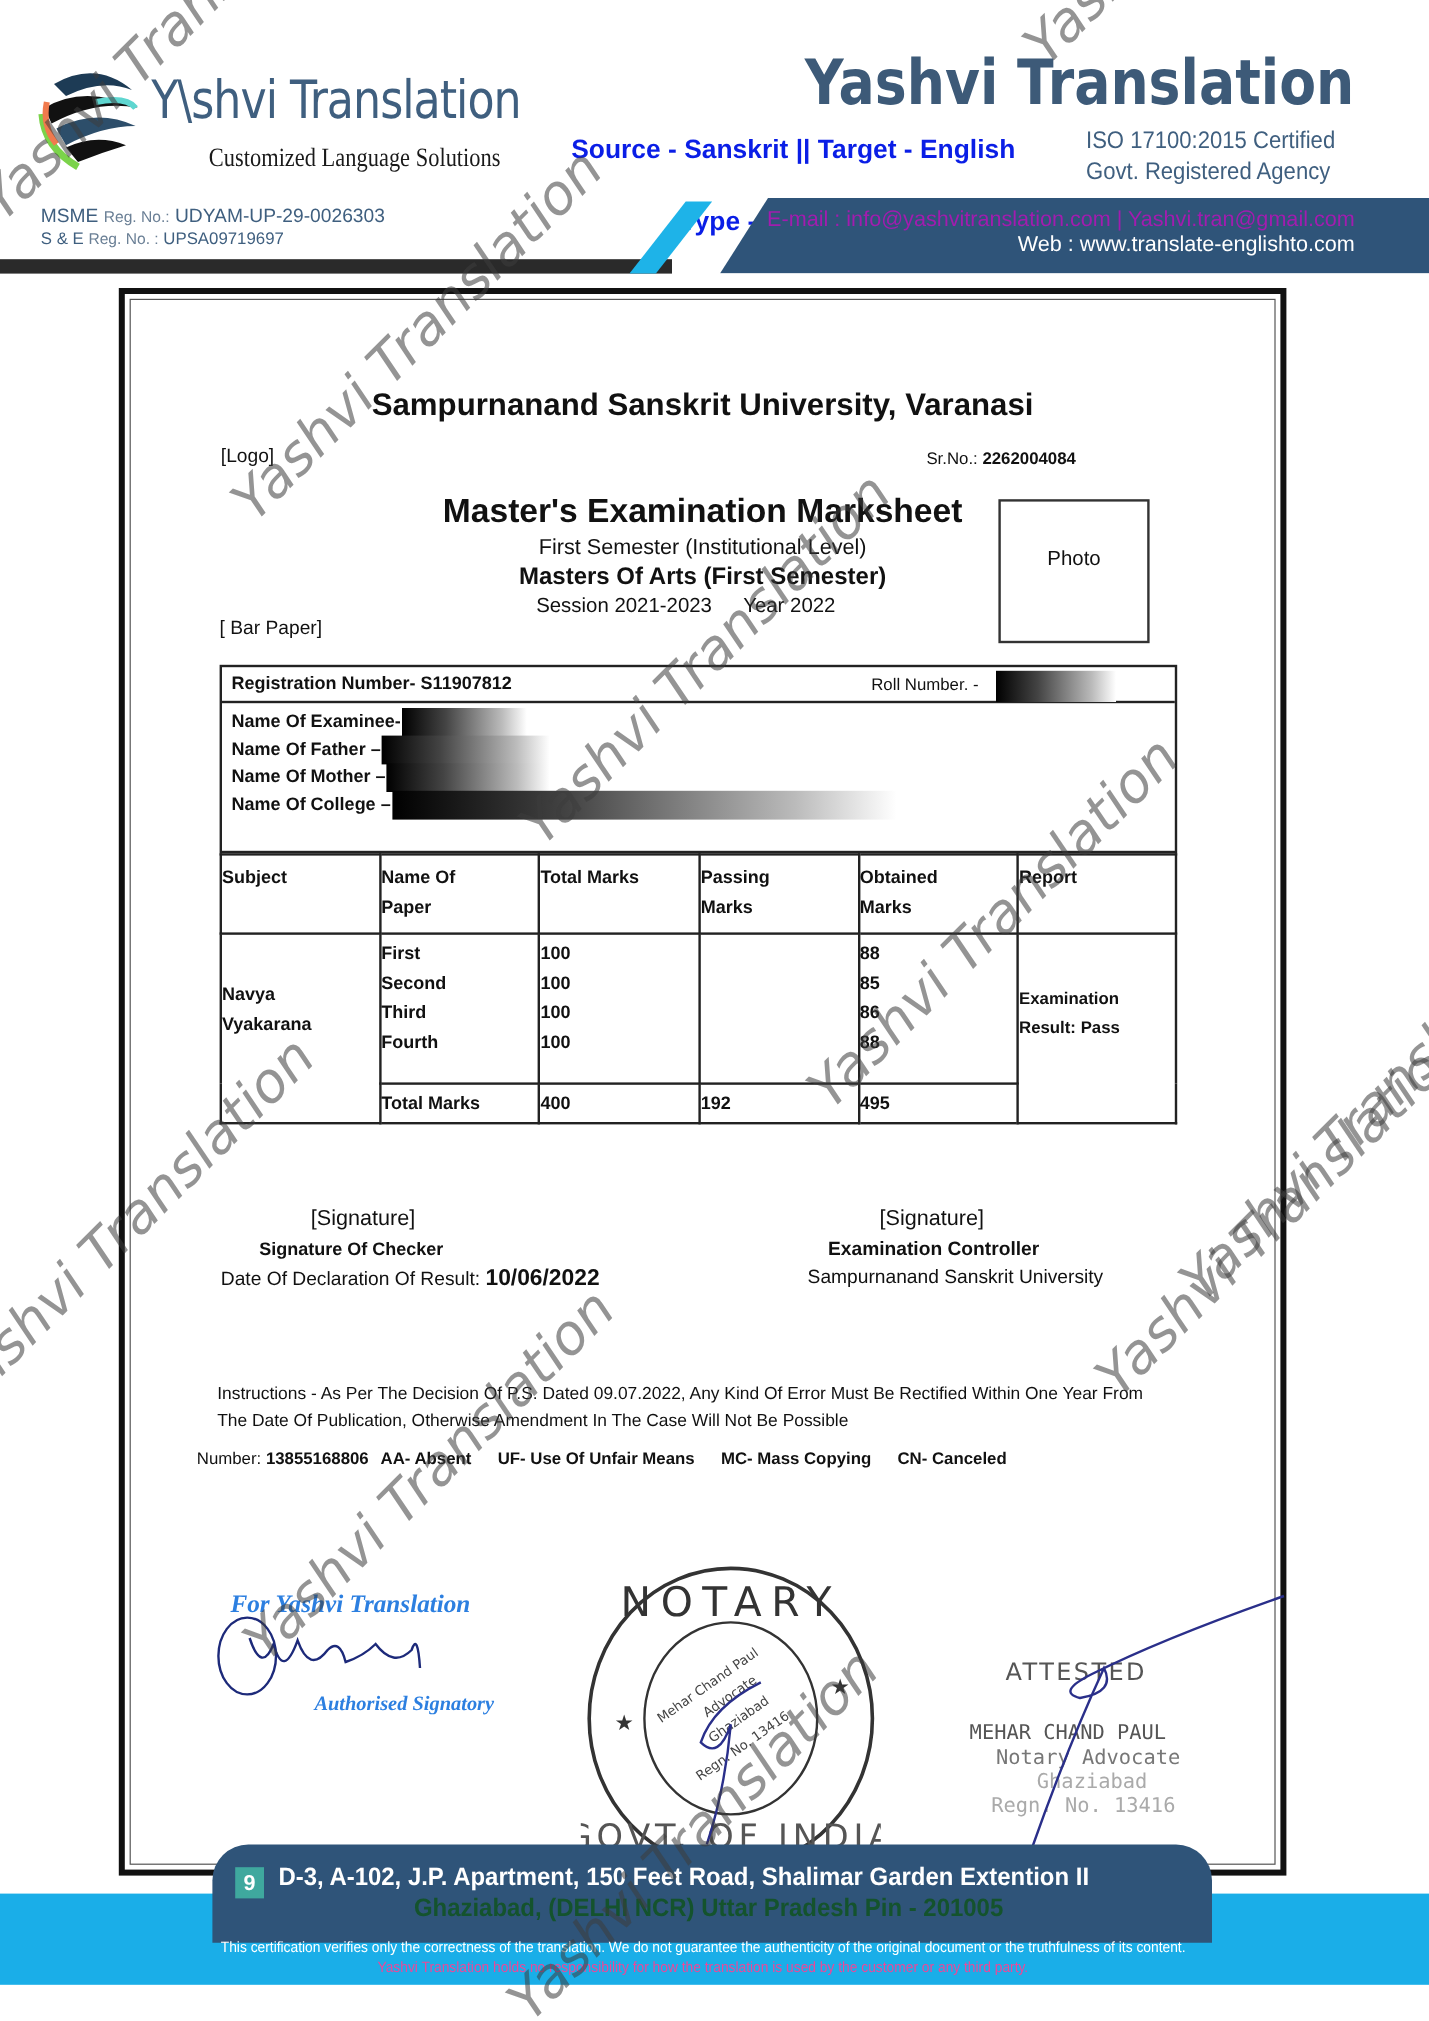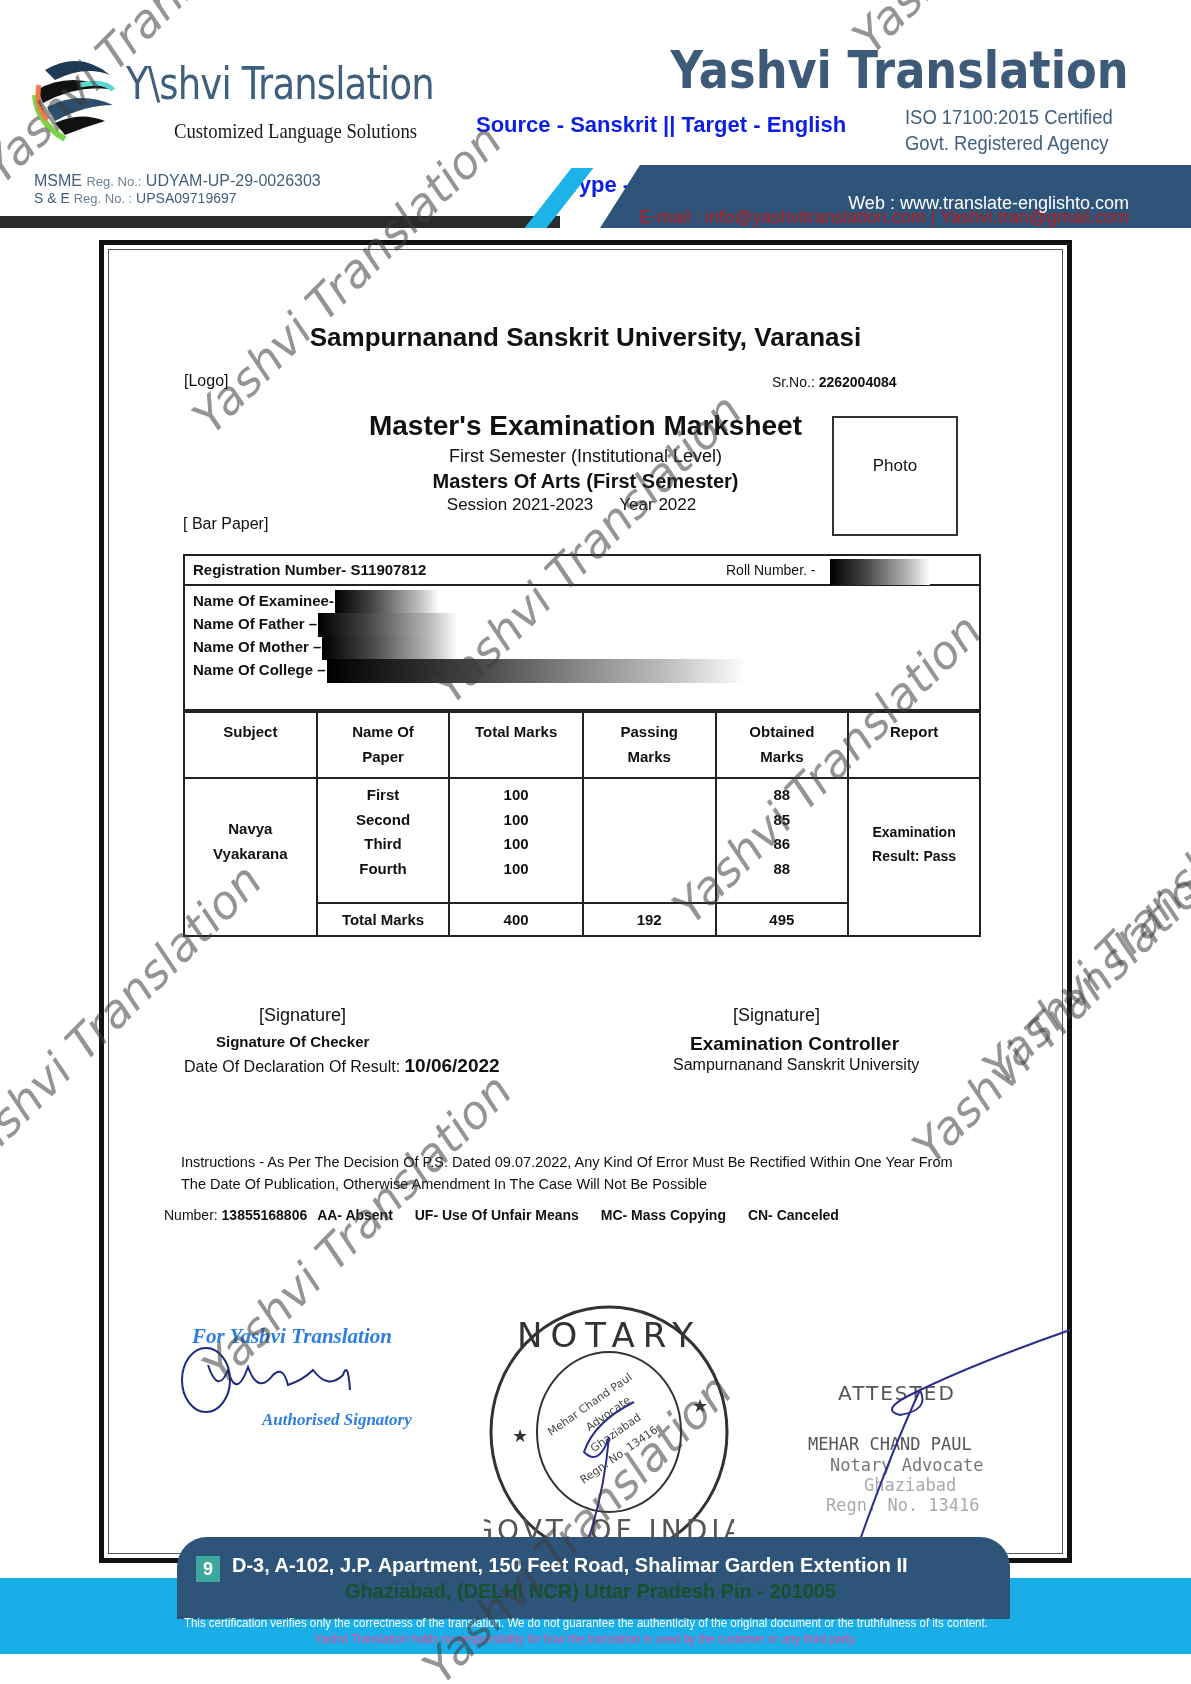--- a/index.html
+++ b/index.html
@@ -14,21 +14,21 @@
   .type-line { position: absolute; left: 567px; top: 137px; font-weight: bold; font-size: 22px; color: #0a1ee6; white-space: nowrap; margin-top: 35px; }
   .brand-right { position: absolute; right: 62px; top: 40px; font-family: "DejaVu Sans", sans-serif; font-weight: bold; font-size: 52px; color: #3d5a78; transform: scaleX(0.86); transform-origin: right top; white-space: nowrap; }
   .iso { position: absolute; left: 905px; top: 106px; font-size: 20px; color: #3f5f7f; white-space: nowrap; transform: scaleX(0.92); transform-origin: left top; }
   .govt { position: absolute; left: 905px; top: 132px; font-size: 20px; color: #3f5f7f; white-space: nowrap; transform: scaleX(0.92); transform-origin: left top; }
   .msme { position: absolute; left: 34px; top: 172px; font-size: 16px; color: #3f5f7f; white-space: nowrap; }
   .sne { position: absolute; left: 34px; top: 190px; font-size: 14px; color: #3f5f7f; white-space: nowrap; }
   .msme .sm, .sne .sm { font-size: 13px; color: #6a7f95; }
   .dark-bar { position: absolute; left: 0; top: 216px; width: 560px; height: 12px; background: #2a2a2a; }
   .cyan-stripe { position: absolute; left: 548px; top: 168px; width: 22px; height: 60px; background: #1eb3e8; transform: skewX(-38deg); }
   .blue-band { position: absolute; left: 600px; top: 165px; width: 591px; height: 63px; background: #2f5479; clip-path: polygon(40px 0, 100% 0, 100% 100%, 0 100%); }
-  .email-line { position: absolute; right: 62px; top: 172px; font-size: 18px; color: #b91c1c; white-space: nowrap; margin-top: 35px; }
+  .email-line { position: absolute; right: 62px; top: 172px; font-size: 18px; color: #a21caf; white-space: nowrap; }
   .web-line { position: absolute; right: 62px; top: 193px; font-size: 18px; color: #fff; white-space: nowrap; }
 
   
   .frame { position: absolute; left: 99px; top: 240px; width: 973px; height: 1323px; border: 5px solid #111; outline: 1px solid #555; outline-offset: -10px; }
 
   .uni-title { position: absolute; left: 0; width: 1191px; top: 322px; text-align: center; font-weight: bold; font-size: 26px; color: #111; padding-left: 0; }
   .uni-title span { display: inline-block; transform: translateX(-10px); }
   .logo-ph { position: absolute; left: 184px; top: 372px; font-size: 16px; }
   .srno { position: absolute; left: 772px; top: 374px; font-size: 14px; }
   .srno b { font-size: 14px; }
@@ -49,34 +49,34 @@
   .reg-row { position: absolute; left: 0; top: 0; width: 100%; height: 30px; border-bottom: 2px solid #222; }
   .reg-label { position: absolute; left: 8px; top: 5px; font-weight: bold; font-size: 15px; }
   .roll-label { position: absolute; left: 541px; top: 6px; font-size: 14px; }
   .redact { display: inline-block; height: 24px; vertical-align: middle; background: linear-gradient(to right, #000 0%, #444 35%, #bbb 80%, #fff 100%); }
   .roll-redact { position: absolute; left: 645px; top: 3px; width: 100px; height: 26px; }
   .name-row { position: absolute; left: 8px; font-weight: bold; font-size: 15px; white-space: nowrap; }
   .name-row .redact { margin-left: 1px; }
 
   
   .marks { position: absolute; left: 183px; top: 711px; width: 798px; border-collapse: collapse; font-size: 15px; font-weight: bold; }
-  .marks td, .marks th { border: 2px solid #222; text-align: center; vertical-align: top; }
+  .marks td, .marks th { border: 2px solid #222; text-align: left; vertical-align: top; }
   .marks th { height: 66px; padding-top: 6px; line-height: 25px; font-weight: bold; }
   .marks td.body { height: 125px; padding-top: 4px; line-height: 24.5px; }
   .marks td.tot { height: 33px; vertical-align: middle; }
   .marks .merged-report { vertical-align: middle; line-height: 23px; padding-bottom: 30px; font-size: 14px; }
   .marks .subject-cell { vertical-align: middle; line-height: 24px; padding-bottom: 35px; }
 
   
   .sig-ph-l { position: absolute; left: 259px; top: 1005px; font-size: 18px; }
   .sig-checker { position: absolute; left: 216px; top: 1033px; font-weight: bold; font-size: 15px; }
   .decl { position: absolute; left: 184px; top: 1055px; font-size: 16px; white-space: nowrap; }
   .decl b { font-size: 19px; }
   .sig-ph-r { position: absolute; left: 733px; top: 1005px; font-size: 18px; }
-  .exam-ctrl { position: absolute; left: 690px; top: 1033px; font-weight: bold; font-size: 19px; }
+  .exam-ctrl { position: absolute; left: 690px; top: 1033px; font-weight: bold; font-size: 16px; }
   .ssu { position: absolute; left: 673px; top: 1056px; font-size: 16px; }
 
   .instr { position: absolute; left: 181px; top: 1151px; width: 790px; font-size: 14.5px; line-height: 22px; }
   .codes { position: absolute; left: 164px; top: 1207px; font-size: 14px; white-space: nowrap; }
   .codes b { font-weight: bold; }
   .codes .c { display: inline-block; margin-left: 18px; font-weight: bold; }
 
   
   .for-yashvi { position: absolute; left: 192px; top: 1324px; font-family: "Liberation Serif", serif; font-style: italic; font-weight: bold; font-size: 21px; color: #2c7fe0; }
   .auth-sig { position: absolute; left: 262px; top: 1410px; font-family: "Liberation Serif", serif; font-style: italic; font-weight: bold; font-size: 17px; color: #2c7fe0; }

